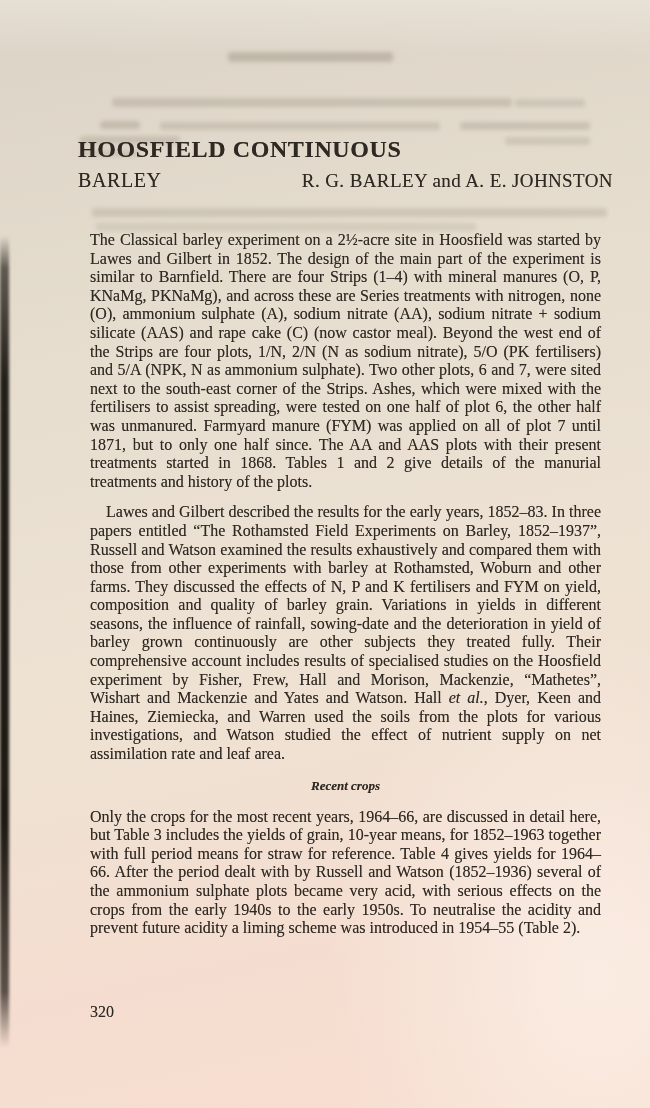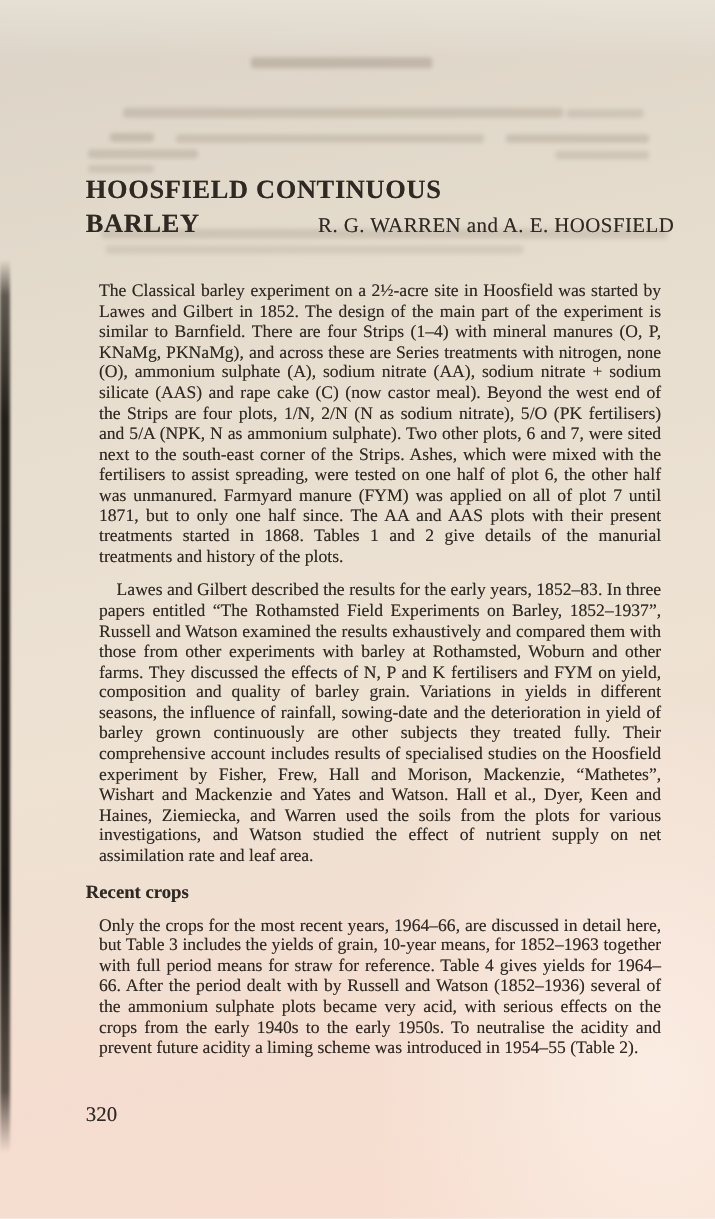--- a/index.html
+++ b/index.html
@@ -39,74 +39,75 @@
   .ghost {
     position: absolute;
     background: #94897a;
     filter: blur(2px);
     border-radius: 3px;
   }
 
   .text-column {
     position: absolute;
     left: 78px;
-    top: 160px;
+    top: 136px;
     width: 535px;
   }
 
   .title-line1 {
     font-size: 24px;
     font-weight: 700;
     letter-spacing: 0.6px;
     line-height: 26px;
     text-shadow: 0 0 0.6px rgba(38,30,22,0.55);
   }
   .title-row {
     display: flex;
     justify-content: space-between;
     align-items: baseline;
     margin-top: 5px;
     line-height: 26px;
   }
   .title-line2 {
-    font-size: 24px;
-    font-weight: 700;
+    font-size: 20px;
+    font-weight: 400;
     letter-spacing: 0.6px;
     text-shadow: 0 0 0.6px rgba(38,30,22,0.55);
   }
   .authors {
     font-size: 19px;
     letter-spacing: 0.4px;
     text-shadow: 0 0 0.5px rgba(38,30,22,0.45);
   }
 
   .body-text {
     margin-top: 37px;
     font-size: 16px;
     line-height: 18.6px;
     text-align: justify;
     text-shadow: 0 0 0.5px rgba(47,41,35,0.5);
   }
   .body-text p { margin: 12px; }
   .body-text p.indent { text-indent: 16px; }
-  .et-al { }
+  .et-al { font-style: italic; }
 
   .section-heading {
     margin: 12px 0 8px 0;
-    text-align: left;
+    text-align: center;
     font-weight: 700;
-    font-size: 17px;
+    font-size: 13px;
     line-height: 20px;
+    font-style: italic;
   }
 
   .page-number {
     position: absolute;
-    left: 78px;
+    left: 90px;
     top: 1003px;
-    font-size: 19px;
+    font-size: 16px;
     text-shadow: 0 0 0.5px rgba(47,41,35,0.5);
   }
 </style>
 </head>
 <body>
 
 <div class="page">
 
   <div class="ghost" style="left:228px; top:52px;  width:165px; height:10px; opacity:0.40;"></div>
   <div class="ghost" style="left:112px; top:98px;  width:400px; height:9px;  opacity:0.30;"></div>
@@ -121,21 +122,21 @@
   <div class="ghost" style="left:96px;  top:223px; width:380px; height:8px;  opacity:0.20;"></div>
 
   <div class="scan-edge"></div>
 
   <div class="text-column">
 
     <div class="title-line1">HOOSFIELD CONTINUOUS</div>
 
     <div class="title-row">
       <span class="title-line2">BARLEY</span>
-      <span class="authors">R. G. WARREN and A. E. HOOSFIELD</span>
+      <span class="authors">R. G. BARLEY and A. E. JOHNSTON</span>
     </div>
 
     <div class="body-text">
       <p>The Classical barley experiment on a 2½-acre site in Hoosfield was started by Lawes and Gilbert in 1852.  The design of the main part of the experiment is similar to Barnfield. There are four Strips (1–4) with mineral manures (O, P, KNaMg, PKNaMg), and across these are Series treatments with nitrogen, none (O), ammonium sulphate (A), sodium nitrate (AA), sodium nitrate + sodium silicate (AAS) and rape cake (C) (now castor meal). Beyond the west end of the Strips are four plots, 1/N, 2/N (N as sodium nitrate), 5/O (PK fertilisers) and 5/A (NPK, N as ammonium sulphate). Two other plots, 6 and 7, were sited next to the south-east corner of the Strips. Ashes, which were mixed with the fertilisers to assist spreading, were tested on one half of plot 6, the other half was unmanured. Farmyard manure (FYM) was applied on all of plot 7 until 1871, but to only one half since. The AA and AAS plots with their present treatments started in 1868.  Tables 1 and 2 give details of the manurial treatments and history of the plots.</p>
       <p class="indent"><span>Lawes and Gilbert described the results for the early years, 1852–83. In three papers entitled “The Rothamsted Field Experiments on Barley, 1852–1937”, Russell and Watson examined the results exhaustively and compared them with those from other experiments with barley at Rothamsted, Woburn and other farms. They discussed the effects of N, P and K fertilisers and FYM on yield, composition and quality of barley grain. Variations in yields in different seasons, the influence of rainfall, sowing-date and the deterioration in yield of barley grown continuously are other subjects they treated fully. Their comprehensive account includes results of specialised studies on the Hoosfield experiment by Fisher, Frew, Hall and Morison, Mackenzie, “Mathetes”, Wishart and Mackenzie and Yates and Watson. Hall </span><span class="et-al">et al.</span><span>, Dyer, Keen and Haines, Ziemiecka, and Warren used the soils from the plots for various investigations, and Watson studied the effect of nutrient supply on net assimilation rate and leaf area.</span></p>
       <div class="section-heading">Recent crops</div>
       <p>Only the crops for the most recent years, 1964–66, are discussed in detail here, but Table 3 includes the yields of grain, 10-year means, for 1852–1963 together with full period means for straw for reference. Table 4 gives yields for 1964–66.  After the period dealt with by Russell and Watson (1852–1936) several of the ammonium sulphate plots became very acid, with serious effects on the crops from the early 1940s to the early 1950s. To neutralise the acidity and prevent future acidity a liming scheme was introduced in 1954–55 (Table 2).</p>
     </div>
 
   </div>

